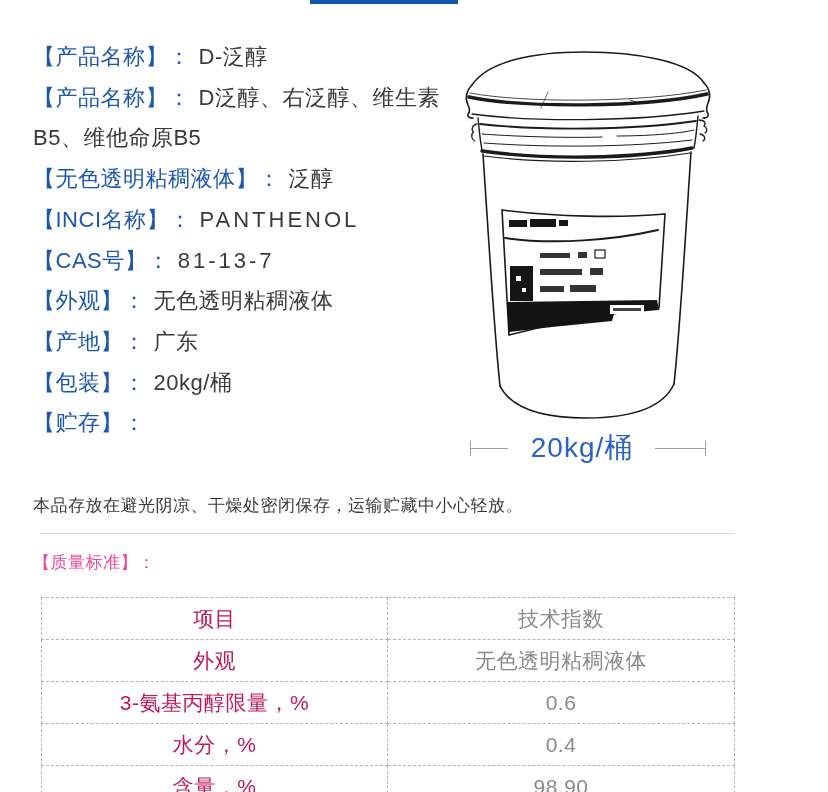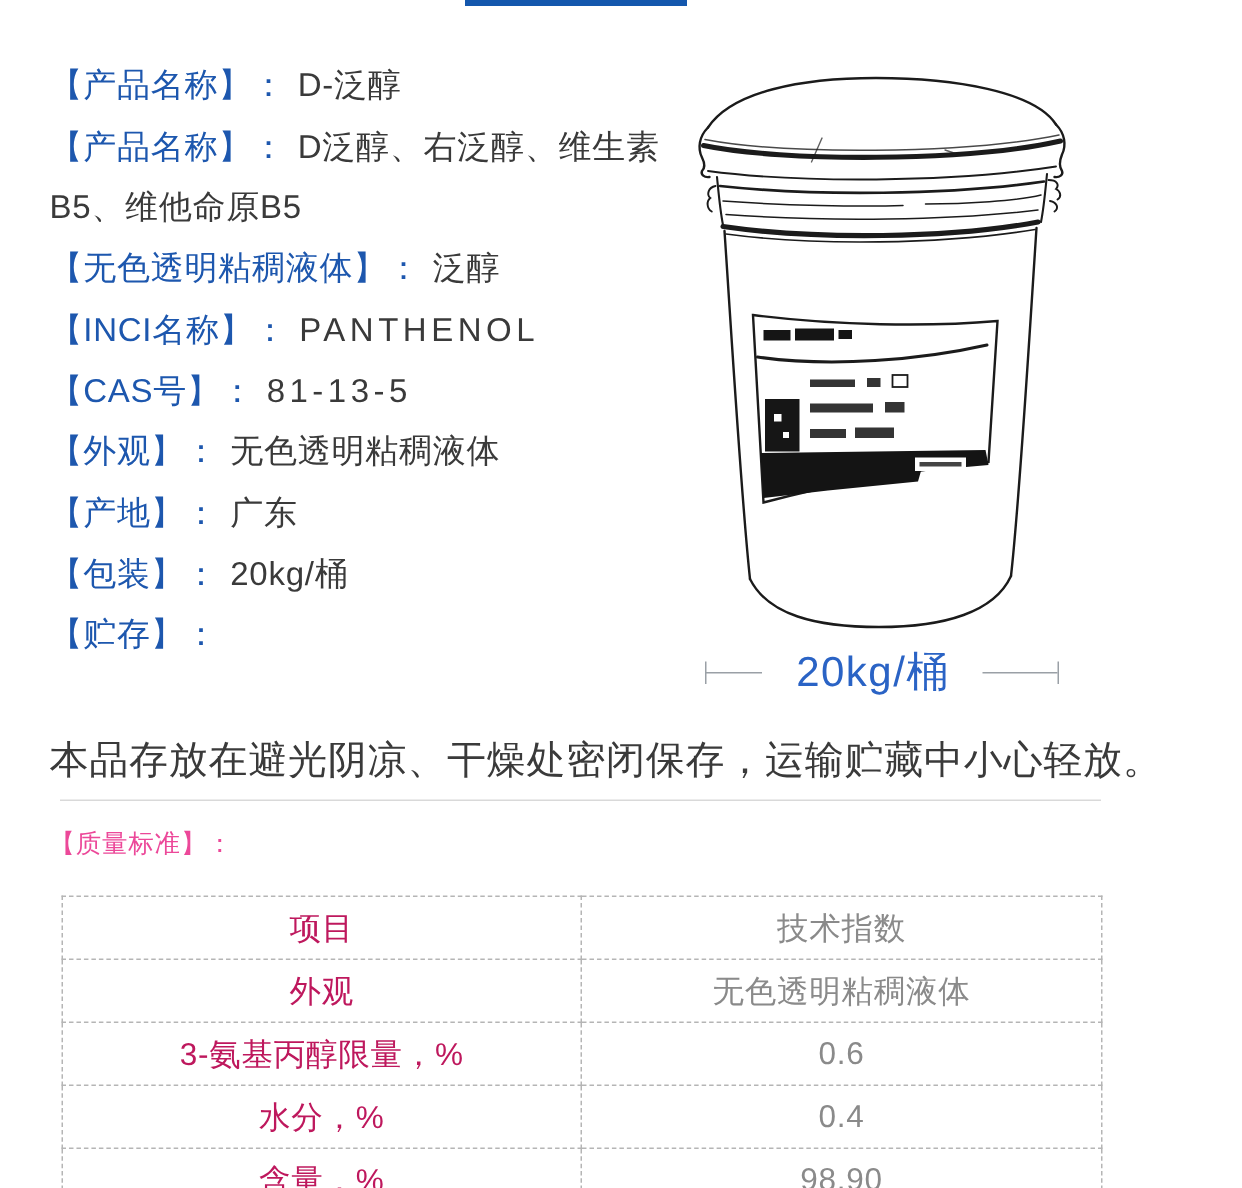--- a/index.html
+++ b/index.html
@@ -7,21 +7,21 @@
     position:relative; width:828px; height:792px; overflow:hidden; background:#ffffff;
     font-family:"Liberation Sans","DejaVu Sans",sans-serif;
   }
   .top-bar { position:absolute; left:310px; top:0; width:148px; height:4px; background:#1457ad; }
 
   
   .info { position:absolute; left:33px; top:37px; width:442px; font-size:22px; line-height:40.7px; letter-spacing:0.5px; }
   .info .lbl { color:#1d57ae; }
   .info .val { color:#3a3a3a; margin-left:8px; }
   .info .val.ls { letter-spacing:3px; }
-  .storage { position:absolute; left:33px; top:486px; width:775px; font-size:26px; line-height:40.7px; color:#3a3a3a; letter-spacing:0.5px; }
+  .storage { position:absolute; left:33px; top:486px; width:775px; font-size:17px; line-height:40.7px; color:#3a3a3a; letter-spacing:0.5px; }
 
   
   .divider { position:absolute; left:40px; top:533px; width:694px; height:1px; background:#d9d9d9; }
   .quality-heading { position:absolute; left:33px; top:551px; font-size:17px; color:#ec4899; letter-spacing:0.5px; }
   .spec-table { position:absolute; left:41px; top:597px; width:693px; border-collapse:collapse; table-layout:fixed; }
   .spec-table td { border:1px dashed #b5b5b5; height:41px; padding:0; text-align:center; vertical-align:middle; font-size:21px; letter-spacing:0.5px; }
   .spec-table td.item { color:#be185d; }
   .spec-table td.spec { color:#8a8a8a; }
 
   
@@ -50,21 +50,21 @@
     <div class="row">
       <span class="lbl">【产品名称】：</span><span class="val">D泛醇、右泛醇、维生素B5、维他命原B5</span>
     </div>
     <div class="row">
       <span class="lbl">【无色透明粘稠液体】：</span><span class="val">泛醇</span>
     </div>
     <div class="row">
       <span class="lbl">【INCI名称】：</span><span class="val ls">PANTHENOL</span>
     </div>
     <div class="row">
-      <span class="lbl">【CAS号】：</span><span class="val ls">81-13-5</span>
+      <span class="lbl">【CAS号】：</span><span class="val ls">81-13-7</span>
     </div>
     <div class="row">
       <span class="lbl">【外观】：</span><span class="val">无色透明粘稠液体</span>
     </div>
     <div class="row">
       <span class="lbl">【产地】：</span><span class="val">广东</span>
     </div>
     <div class="row">
       <span class="lbl">【包装】：</span><span class="val">20kg/桶</span>
     </div>

